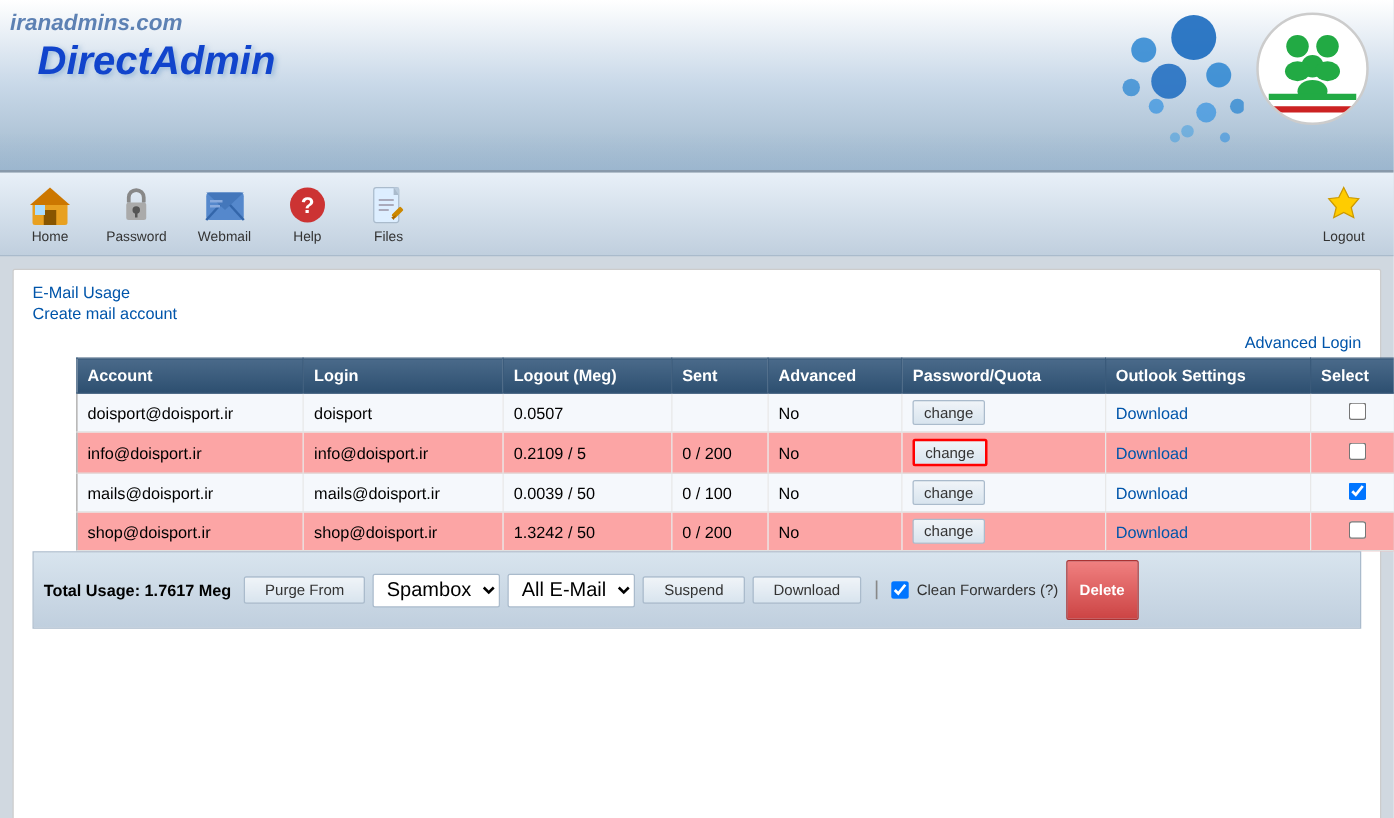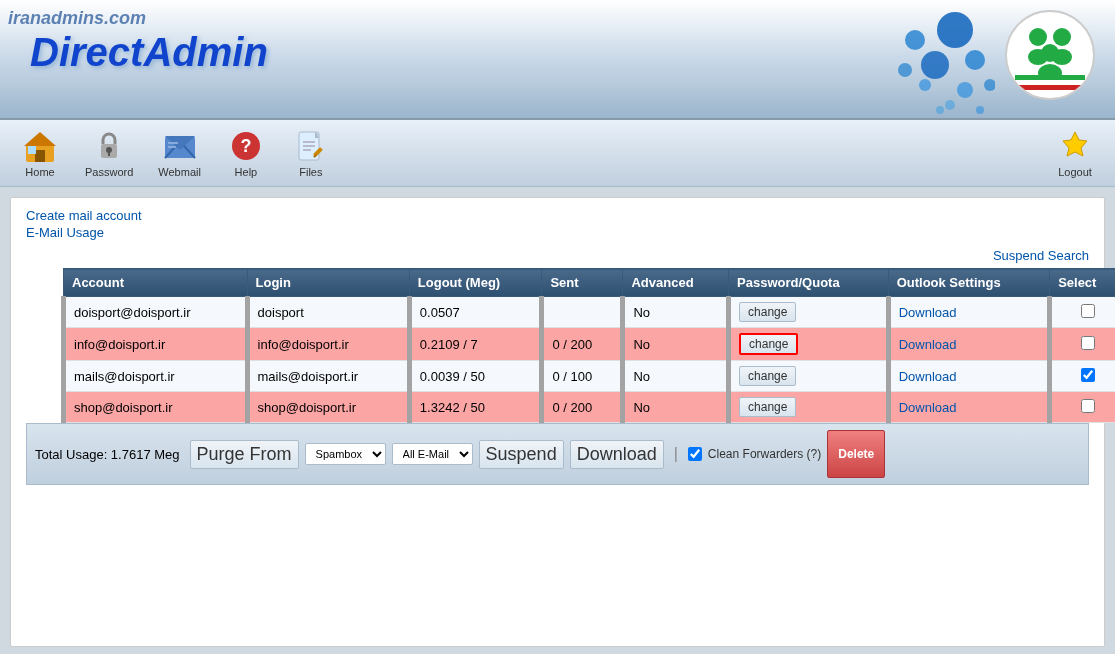--- a/index.html
+++ b/index.html
@@ -1,37 +1,37 @@
 <!DOCTYPE html>
 <html><head>
   <meta charset="utf-8">
   <style>
     * { box-sizing: border-box; margin: 0; padding: 0; }
     body { font-family: Arial, Helvetica, sans-serif; font-size: 13px; background: #d0d8e0; min-width: 1115px; }
 
     
     .header {
       background: linear-gradient(180deg, #ffffff 0%, #c8d8e8 50%, #a0b8cc 100%);
-      height: 120px;
+      height: 138px;
       position: relative;
       border-bottom: 2px solid #8899aa;
       overflow: hidden;
     }
     .header::before {
       content: '';
       position: absolute;
       bottom: 0; left: 0; right: 0;
       height: 30px;
       background: linear-gradient(180deg, transparent, rgba(150,180,210,0.4));
     }
     .header-logo {
       position: absolute;
       left: 30px;
       top: 30px;
-      font-size: 40px;
+      font-size: 32px;
       font-weight: bold;
       font-style: italic;
       color: #2266aa;
       text-shadow: 2px 2px 4px rgba(100,150,200,0.5);
     }
     .header-logo span { color: #1144cc; }
     .watermark {
       position: absolute;
       top: 8px; left: 8px;
       font-size: 18px;
@@ -133,21 +133,21 @@
     table th {
       background: linear-gradient(180deg, #4a6a8a 0%, #2d4f70 100%);
       color: white;
       padding: 6px 8px;
       text-align: left;
       border: 1px solid #3a5a7a;
     }
     table td {
       padding: 5px 8px;
       border-bottom: 1px solid #e0e0e0;
-      border-left: 5px solid #a3a3a3;
+      border-left: 1px solid #a3a3a3;
       border-right: 1px solid #e8e8e8;
     }
     .row-odd { background: #f5f8fc; }
     .row-even { background: #fca5a5; }
 
     .change-btn {
       background: linear-gradient(180deg, #f0f4f8, #d8e4ee);
       border: 1px solid #aabbcc;
       padding: 2px 8px;
       cursor: pointer;
@@ -168,36 +168,36 @@
       background: linear-gradient(180deg, #d8e4ee, #c0cfde);
       border: 1px solid #aabbcc;
       padding: 6px 8px;
       display: flex;
       align-items: center;
       gap: 6px;
       flex-wrap: wrap;
       margin-top: 0;
     }
     .footer-total {
-      font-weight: normal;
+      font-weight: bold;
       font-size: 13px;
       margin-right: 4px;
     }
     .footer-btn {
       background: linear-gradient(180deg, #f0f4f8, #d8e4ee);
       border: 1px solid #aabbcc;
-      padding: 3px 6px;
-      cursor: pointer;
-      font-size: 18px;
+      padding: 3px 16px;
+      cursor: pointer;
+      font-size: 12px;
       border-radius: 2px;
       color: #333;
     }
     .footer-select {
       padding: 3px 6px;
-      font-size: 11px;
+      font-size: 16px;
       border: 1px solid #aabbcc;
       border-radius: 2px;
       background: white;
     }
     .divider-bar {
       color: #888;
       font-size: 16px;
       margin: 0 4px;
     }
     .clean-forwarders-label {
@@ -339,25 +339,25 @@
       <svg width="36" height="36" viewBox="0 0 36 36">
         <polygon points="18,4 22,12 30,13 24,20 26,28 18,24 10,28 12,20 6,13 14,12" fill="#ffcc00" stroke="#cc9900" stroke-width="1"></polygon>
       </svg>
     </span>
     <span class="nav-label">Logout</span>
   </a>
 </div>
 
 <div class="content">
   <div class="content-links">
+    <a href="#">E-Mail Usage</a>
     <a href="#">Create mail account</a>
-    <a href="#">E-Mail Usage</a>
   </div>
 
-  <div class="advanced-search">Suspend Search</div>
+  <div class="advanced-search">Advanced Login</div>
 
   <table>
     <thead>
       <tr>
         <th>Account</th>
         <th>Login</th>
         <th>Logout (Meg)</th>
         <th>Sent</th>
         <th>Advanced</th>
         <th>Password/Quota</th>
@@ -379,21 +379,21 @@
     <td>
       <a href="#" class="download-link">Download</a>
     </td>
     <td style="text-align:center">
       <input type="checkbox" style="">
     </td>
   </tr>
         <tr class="row-even">
     <td>info@doisport.ir</td>
     <td>info@doisport.ir</td>
-    <td>0.2109 / 7</td>
+    <td>0.2109 / 5</td>
     <td>0 / 200</td>
     <td>No</td>
     <td>
       <button class="change-btn change-btn-highlighted">change</button>
     </td>
     <td>
       <a href="#" class="download-link">Download</a>
     </td>
     <td style="text-align:center">
       <input type="checkbox" style="">

